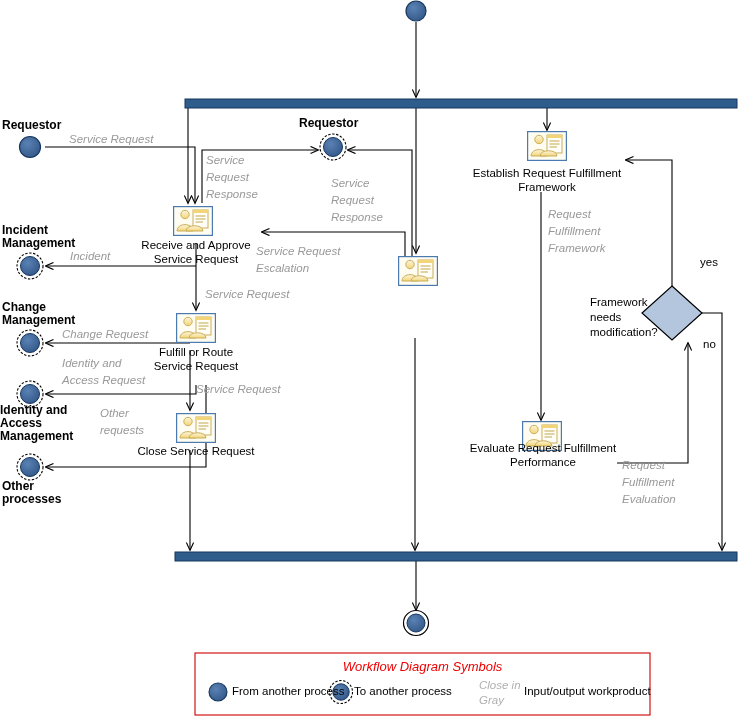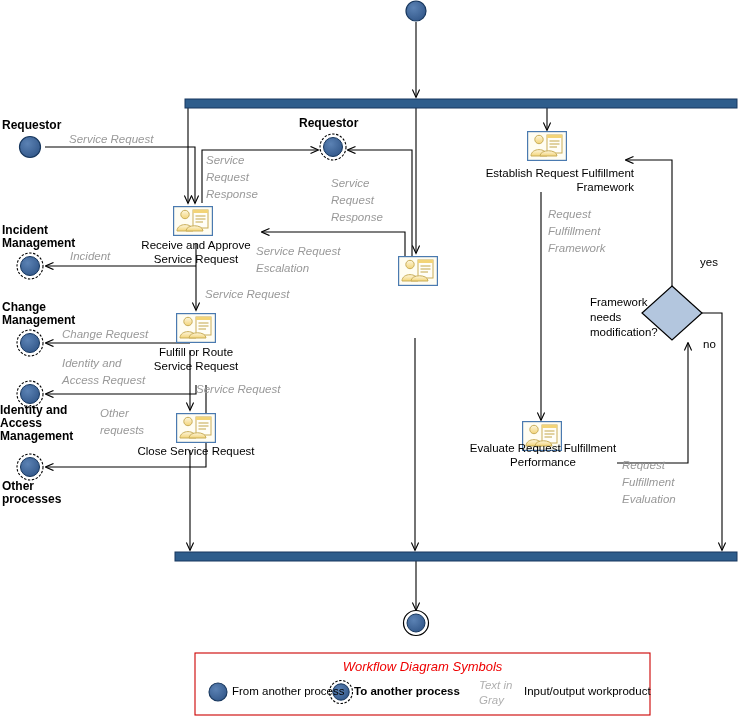--- a/index.html
+++ b/index.html
@@ -151,21 +151,21 @@
 Access
 Management</div>
   <div style="position:absolute;left:2px;top:480px;font-size:12px;font-weight:bold;white-space:pre;line-height:13px;">Other
 processes</div>
 
   <div style="position:absolute;left:122px;top:238px;width:148px;text-align:center;font-size:11.5px;white-space:pre;line-height:14px;">Receive and Approve
 Service Request</div>
   <div style="position:absolute;left:136px;top:345px;width:120px;text-align:center;font-size:11.5px;white-space:pre;line-height:14px;">Fulfill or Route
 Service Request</div>
   <div style="position:absolute;left:116px;top:444px;width:160px;text-align:center;font-size:11.5px;white-space:pre;line-height:14px;">Close Service Request</div>
-  <div style="position:absolute;left:460px;top:166px;width:174px;text-align:right;font-size:11.5px;white-space:pre;line-height:14px;">Establish Request Fulfillment
+  <div style="position:absolute;left:460px;top:166px;width:174px;text-align:center;font-size:11.5px;white-space:pre;line-height:14px;">Establish Request Fulfillment
 Framework</div>
   <div style="position:absolute;left:456px;top:441px;width:174px;text-align:center;font-size:11.5px;white-space:pre;line-height:14px;">Evaluate Request Fulfillment
 Performance</div>
 
   <div style="position:absolute;left:590px;top:295px;width:72px;text-align:left;font-size:11.5px;white-space:pre;line-height:15px;">Framework
 needs
 modification?</div>
 
   <div style="position:absolute;left:700px;top:256px;font-size:11.5px;">yes</div>
   <div style="position:absolute;left:703px;top:338px;font-size:11.5px;">no</div>
@@ -214,18 +214,18 @@
   </div>
 
   <div style="position:absolute;left:622px;top:457px;font-size:11.5px;color:#999;font-style:italic;line-height:17px;">
     <div>Request</div>
     <div>Fulfillment</div>
     <div>Evaluation</div>
   </div>
 
   <div style="position:absolute;left:195px;top:659px;width:455px;text-align:center;font-size:13px;font-weight:normal;font-style:italic;color:#ee0000;">Workflow Diagram Symbols</div>
   <div style="position:absolute;left:232px;top:685px;font-size:11.5px;color:#000;">From another process</div>
-  <div style="position:absolute;left:354px;top:685px;font-size:11.5px;color:#000;font-weight:bold;">To another process</div>
-  <div style="position:absolute;left:479px;top:678px;font-size:11.5px;color:#b0b0b0;font-style:italic;line-height:15px;white-space:pre;">Text in
+  <div style="position:absolute;left:354px;top:685px;font-size:11.5px;color:#000;">To another process</div>
+  <div style="position:absolute;left:479px;top:678px;font-size:11.5px;color:#b0b0b0;font-style:italic;line-height:15px;white-space:pre;">Close in
 Gray</div>
   <div style="position:absolute;left:524px;top:685px;font-size:11.5px;color:#000;">Input/output workproduct</div>
 </div>
 </div>
 
 </body></html>

